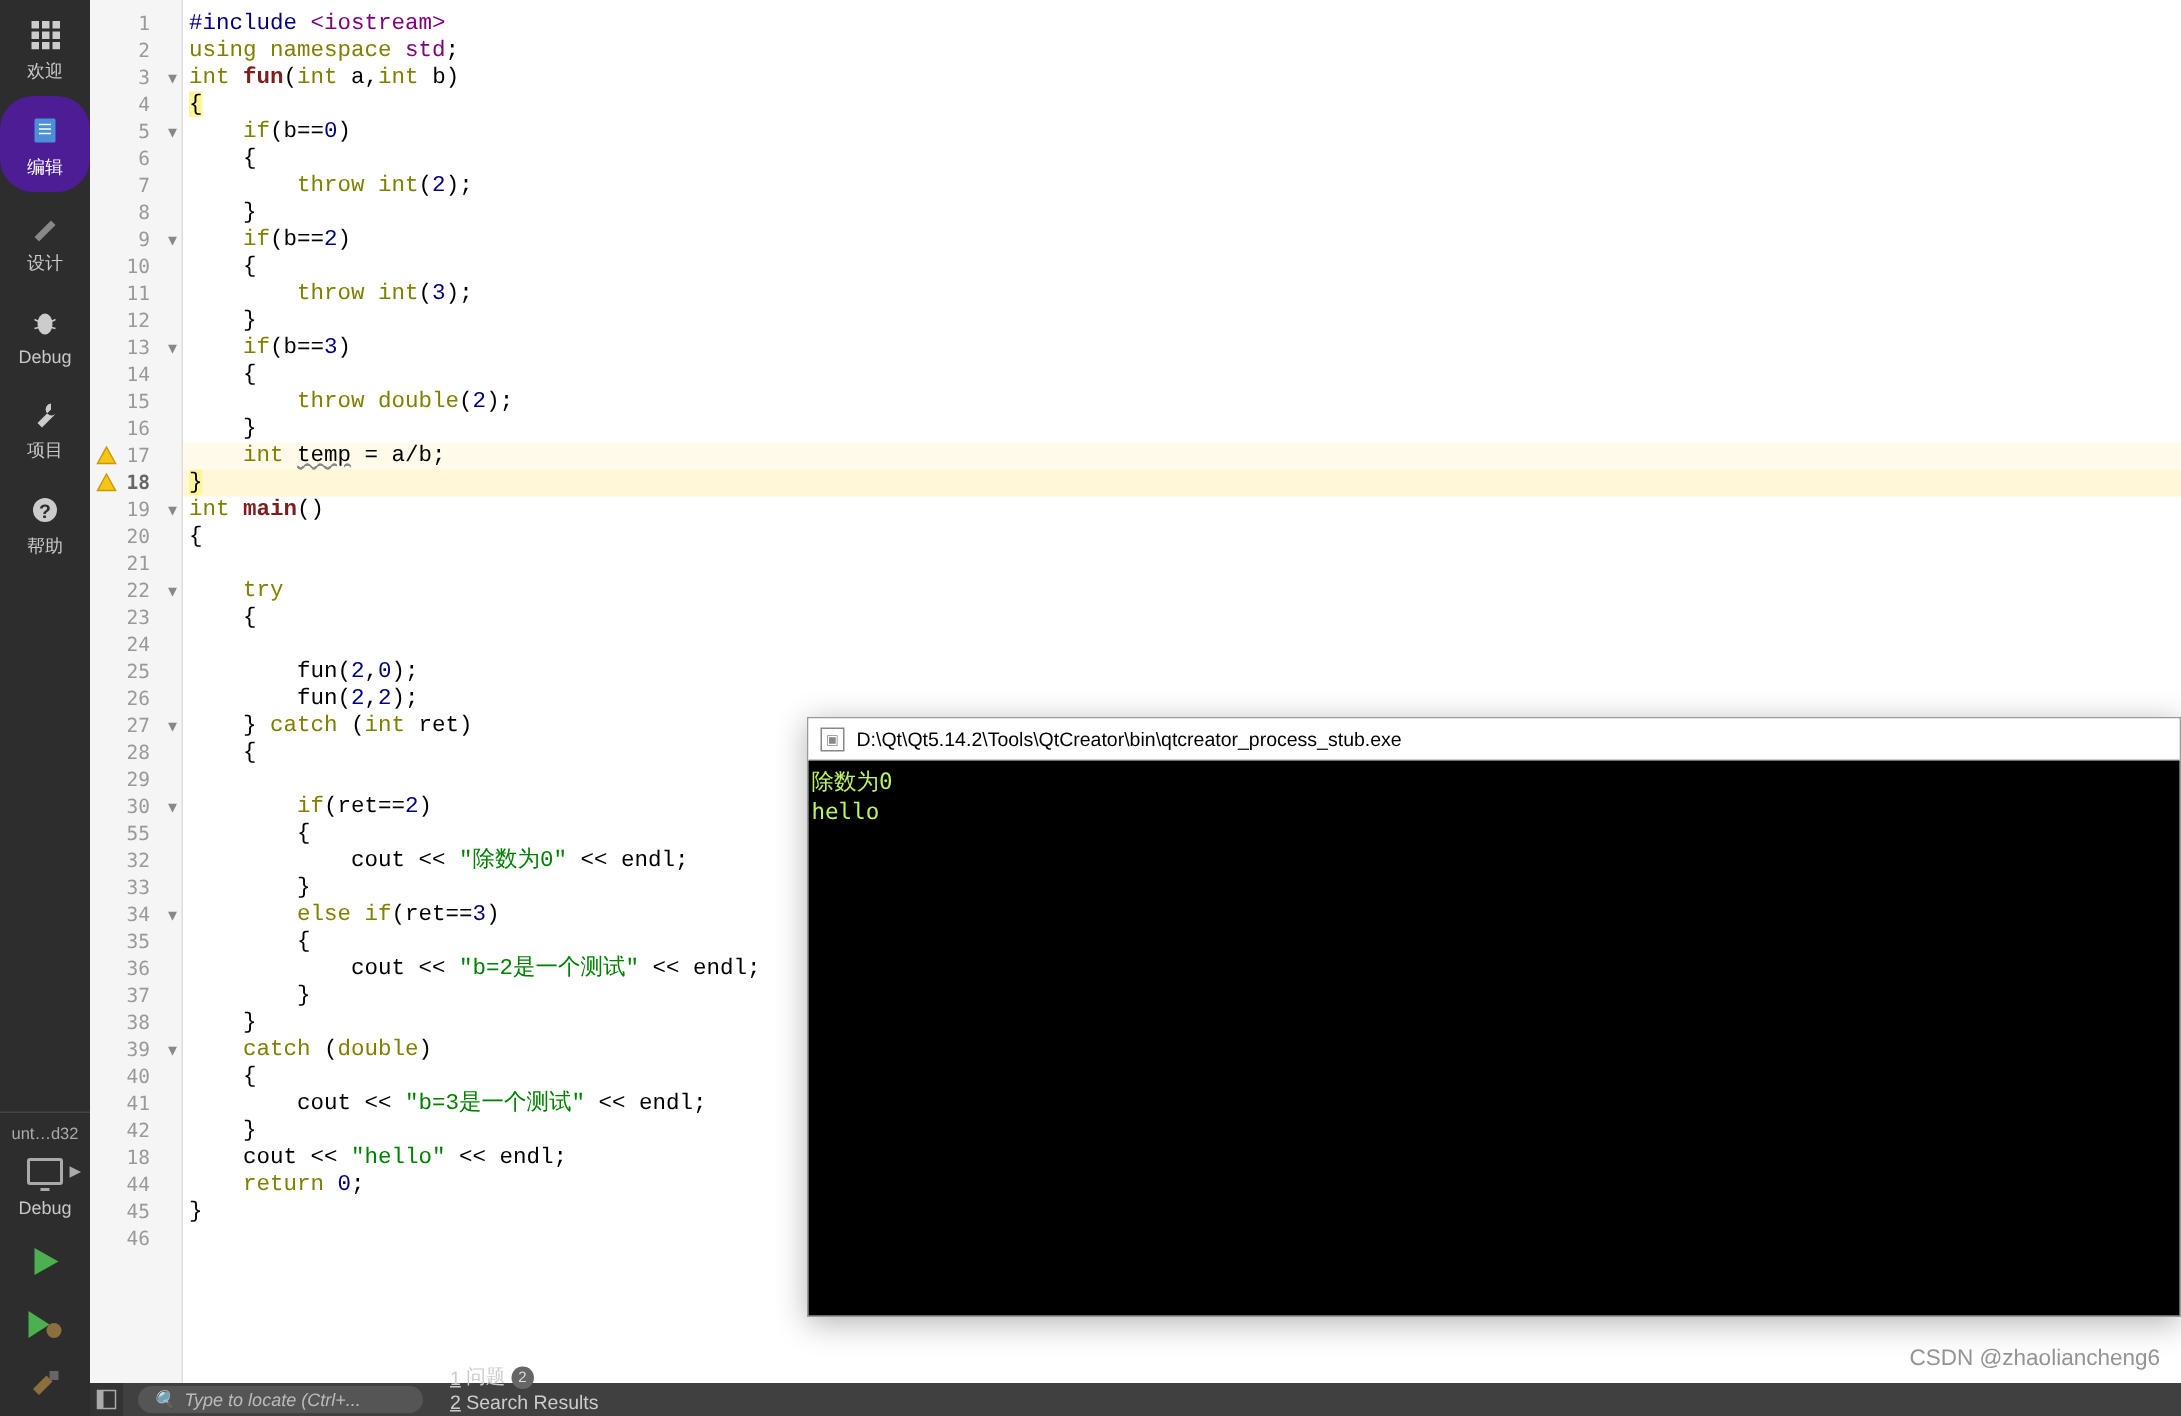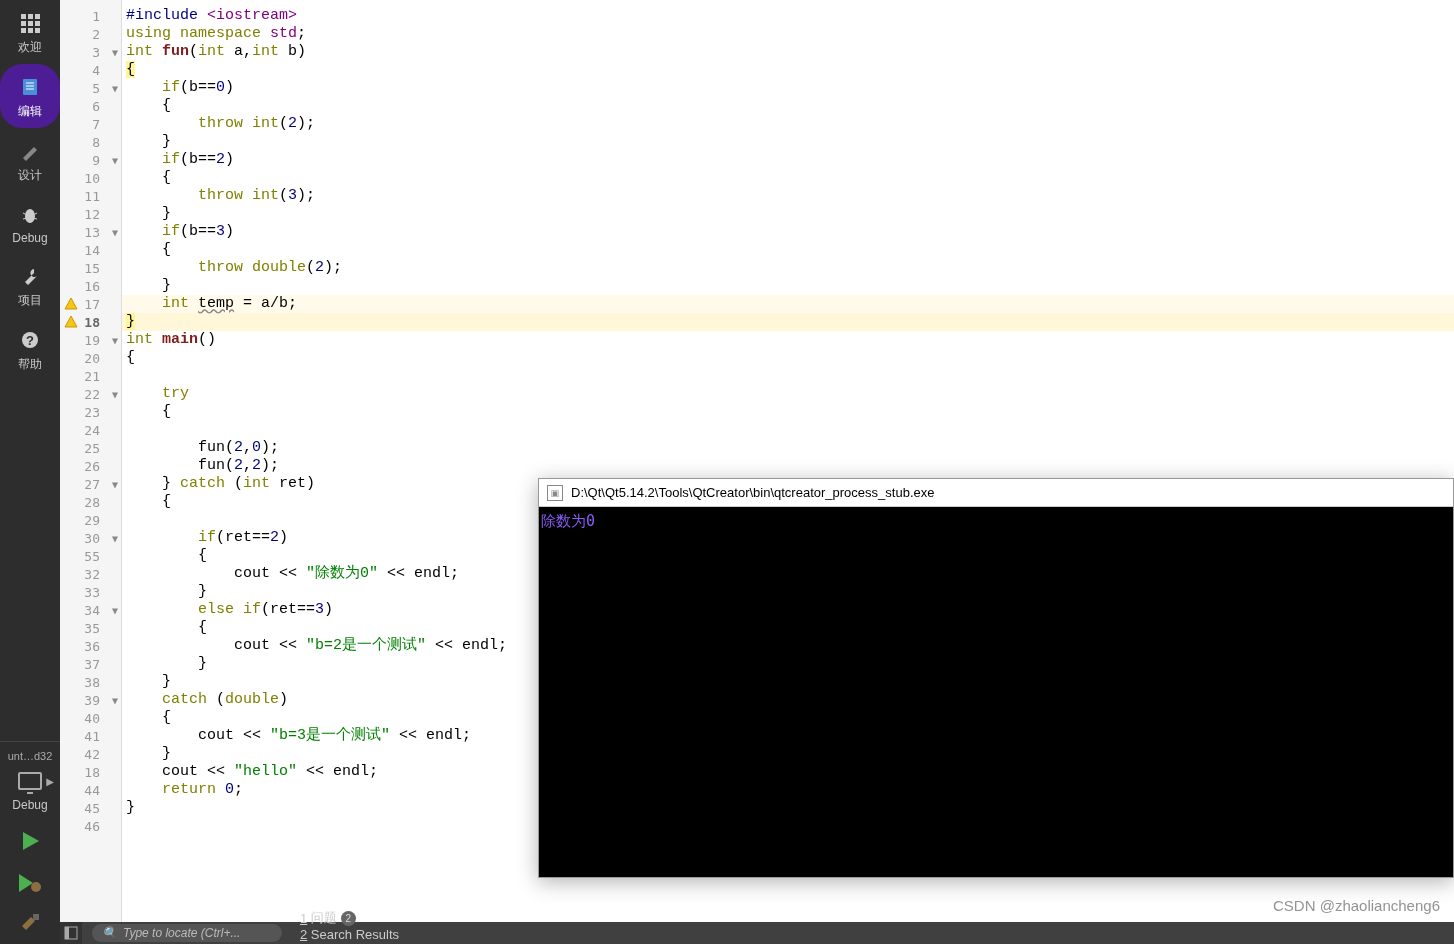--- a/index.html
+++ b/index.html
@@ -25,21 +25,21 @@
 .ln.bold { font-weight:bold; color:#666; }
 .ln .warn { position:absolute; left:4px; width:14px; height:14px; }
 .ln .fold { position:absolute; right:4px; color:#888; font-size:10px; }
 .codeline { height:18px; padding-left:4px; }
 .codeline.hl1 { background:#fffaea; }
 .codeline.hlcur { background:#fff7d8; }
 .kw{color:#808000;} .pp{color:#000080;} .ty{color:#800080;} .fn{color:#7f1d1d;font-weight:bold;} .num{color:#000080;} .str{color:#008000;} .bmark{background:#fff59a;} .wavy{text-decoration:underline wavy #888;}
 .console { position:absolute; left:538px; top:478px; width:916px; height:400px; background:#fff; border:1px solid #999; box-shadow:0 4px 20px rgba(0,0,0,.3); }
 .console-title { height:28px; background:#fff; display:flex; align-items:center; padding:0 8px; border-bottom:1px solid #ccc; font-size:13px; }
 .console-ico { width:16px; height:16px; border:1px solid #888; margin-right:8px; display:flex; align-items:center; justify-content:center; font-size:9px; color:#888; }
-.console-body { position:absolute; top:28px; left:0; right:0; bottom:0; background:#000; color:#8b5cf6; font-family:SimSun,Consolas,monospace; font-size:15px; padding:4px 2px; line-height:20px; }
+.console-body { position:absolute; top:28px; left:0; right:0; bottom:0; background:#000; color:#bef264; font-family:SimSun,Consolas,monospace; font-size:15px; padding:4px 2px; line-height:20px; }
 .statusbar { position:absolute; left:60px; bottom:0; right:0; height:22px; background:#404040; color:#ccc; display:flex; align-items:center; font-size:13px; }
 .status-toggle { width:22px; height:22px; display:flex; align-items:center; justify-content:center; background:#333; }
 .locator { display:flex; align-items:center; background:#555; border-radius:10px; margin:0 10px; padding:0 10px; height:18px; width:190px; color:#bbb; font-style:italic; font-size:12px; }
 .locator .mag { margin-right:6px; }
 .status-item { margin:0 8px; display:flex; align-items:center; }
 .badge { display:inline-flex; align-items:center; justify-content:center; min-width:15px; height:15px; border-radius:8px; background:#666; color:#ddd; font-size:10px; margin-left:4px; padding:0 4px; }
 .watermark { position:absolute; right:14px; bottom:30px; color:rgba(120,120,120,.8); font-size:15px; }
 </style>
 </head>
 <body>
@@ -298,20 +298,21 @@
   <div class="code" id="code"><div class="codeline"><span class="pp">#include </span><span class="ty">&lt;iostream&gt;</span></div><div class="codeline"><span class="kw">using </span><span class="kw">namespace </span><span class="ty">std</span>;</div><div class="codeline"><span class="kw">int </span><span class="fn">fun</span>(<span class="kw">int</span> a,<span class="kw">int</span> b)</div><div class="codeline"><span class="bmark">{</span></div><div class="codeline">    <span class="kw">if</span>(b==<span class="num">0</span>)</div><div class="codeline">    {</div><div class="codeline">        <span class="kw">throw</span> <span class="kw">int</span>(<span class="num">2</span>);</div><div class="codeline">    }</div><div class="codeline">    <span class="kw">if</span>(b==<span class="num">2</span>)</div><div class="codeline">    {</div><div class="codeline">        <span class="kw">throw</span> <span class="kw">int</span>(<span class="num">3</span>);</div><div class="codeline">    }</div><div class="codeline">    <span class="kw">if</span>(b==<span class="num">3</span>)</div><div class="codeline">    {</div><div class="codeline">        <span class="kw">throw</span> <span class="kw">double</span>(<span class="num">2</span>);</div><div class="codeline">    }</div><div class="codeline hl1">    <span class="kw">int</span> <span class="wavy">temp</span> = a/b;</div><div class="codeline hlcur"><span class="bmark">}</span></div><div class="codeline"><span class="kw">int </span><span class="fn">main</span>()</div><div class="codeline">{</div><div class="codeline"></div><div class="codeline">    <span class="kw">try</span></div><div class="codeline">    {</div><div class="codeline"></div><div class="codeline">        fun(<span class="num">2</span>,<span class="num">0</span>);</div><div class="codeline">        fun(<span class="num">2</span>,<span class="num">2</span>);</div><div class="codeline">    } <span class="kw">catch</span> (<span class="kw">int</span> ret)</div><div class="codeline">    {</div><div class="codeline"></div><div class="codeline">        <span class="kw">if</span>(ret==<span class="num">2</span>)</div><div class="codeline">        {</div><div class="codeline">            cout &lt;&lt; <span class="str">"除数为0"</span> &lt;&lt; endl;</div><div class="codeline">        }</div><div class="codeline">        <span class="kw">else</span> <span class="kw">if</span>(ret==<span class="num">3</span>)</div><div class="codeline">        {</div><div class="codeline">            cout &lt;&lt; <span class="str">"b=2是一个测试"</span> &lt;&lt; endl;</div><div class="codeline">        }</div><div class="codeline">    }</div><div class="codeline">    <span class="kw">catch</span> (<span class="kw">double</span>)</div><div class="codeline">    {</div><div class="codeline">        cout &lt;&lt; <span class="str">"b=3是一个测试"</span> &lt;&lt; endl;</div><div class="codeline">    }</div><div class="codeline">    cout &lt;&lt; <span class="str">"hello"</span> &lt;&lt; endl;</div><div class="codeline">    <span class="kw">return</span> <span class="num">0</span>;</div><div class="codeline">}</div><div class="codeline"></div></div>
 </div>
 
 <div class="console">
   <div class="console-title">
     <span class="console-ico">▣</span>
     <span>D:\Qt\Qt5.14.2\Tools\QtCreator\bin\qtcreator_process_stub.exe</span>
   </div>
   <div class="console-body" id="console-body">
       <div>除数为0</div>
+      <div>hello</div>
     </div>
 </div>
 
 <div class="statusbar">
   <div class="status-toggle">
     <svg width="14" height="14">
         <rect x="1" y="1" width="12" height="12" fill="none" stroke="#aaa"></rect>
         <rect x="1" y="1" width="4" height="12" fill="#aaa"></rect>
       </svg>
   </div>

